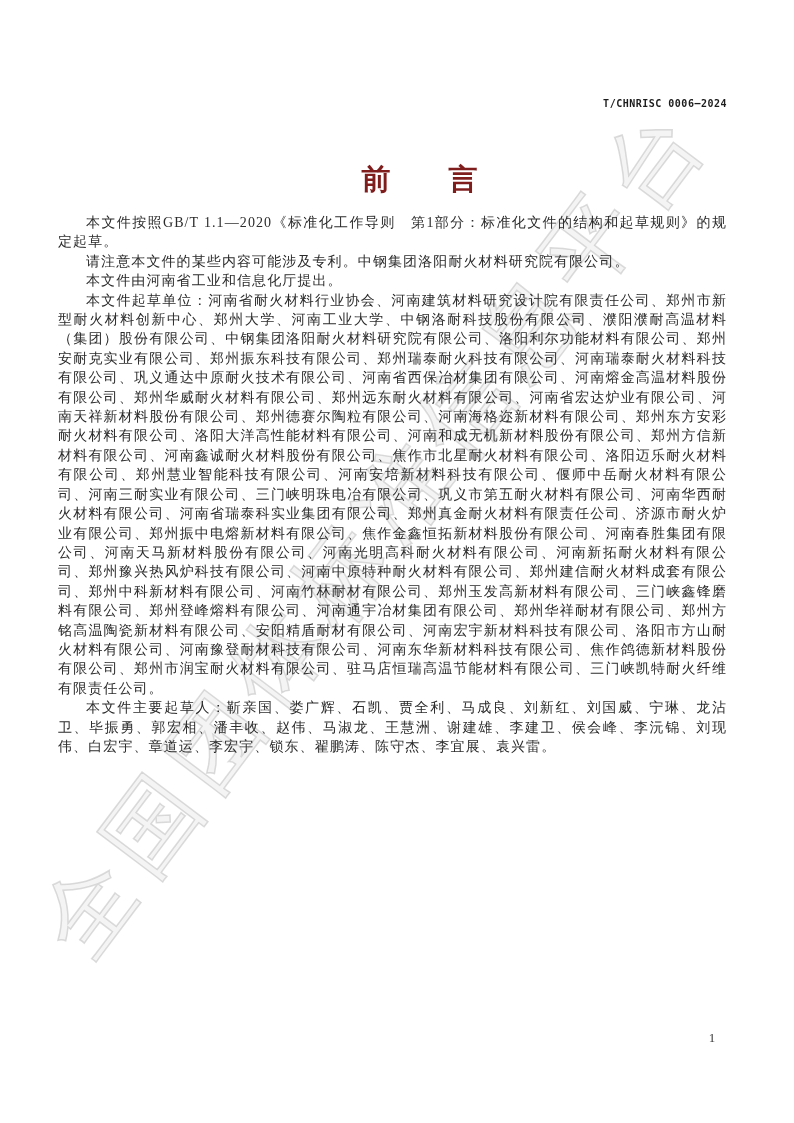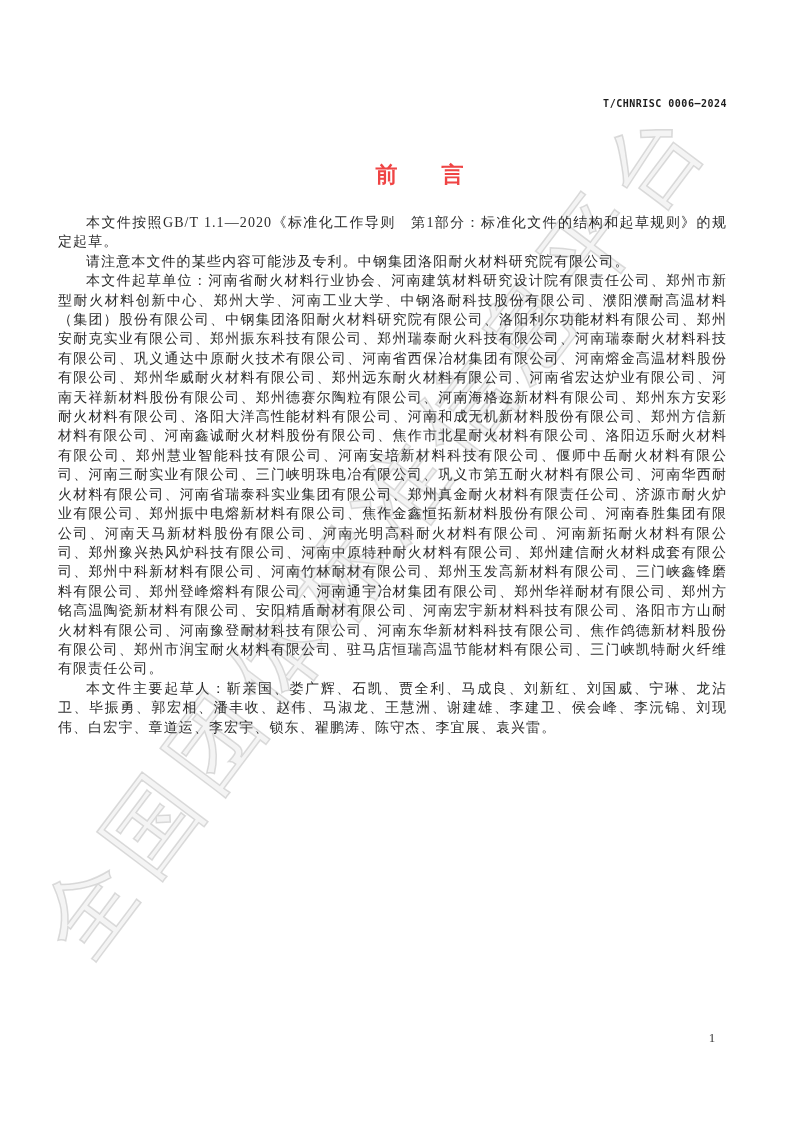--- a/index.html
+++ b/index.html
@@ -40,23 +40,23 @@
     z-index: 1;
   }
   .doc-title {
     position: absolute;
     top: 160px;
     left: 58px;
     width: 669px;
     text-align: center;
     transform: translateX(27px);
     font-family: "Liberation Sans", "DejaVu Sans", sans-serif;
-    font-size: 22px;
+    font-size: 29px;
     font-weight: 700;
-    color: #ef4444;
+    color: #7f1d1d;
     z-index: 1;
   }
   .content {
     position: absolute;
     top: 213px;
     left: 58px;
     width: 669px;
     z-index: 1;
     font-size: 14px;
     line-height: 19.4px;
@@ -85,19 +85,20 @@
 
   <div class="watermark">全国团体标准信息平台</div>
 
   <div class="std-code">T/CHNRISC 0006—2024</div>
 
   <div class="doc-title">前　　言</div>
 
   <div class="content">
     <p>本文件按照GB/T 1.1—2020《标准化工作导则　第1部分：标准化文件的结构和起草规则》的规定起草。</p>
     <p>请注意本文件的某些内容可能涉及专利。中钢集团洛阳耐火材料研究院有限公司。</p>
+    <p>本文件由河南省工业和信息化厅提出。</p>
     <p>本文件起草单位：河南省耐火材料行业协会、河南建筑材料研究设计院有限责任公司、郑州市新型耐火材料创新中心、郑州大学、河南工业大学、中钢洛耐科技股份有限公司、濮阳濮耐高温材料（集团）股份有限公司、中钢集团洛阳耐火材料研究院有限公司、洛阳利尔功能材料有限公司、郑州安耐克实业有限公司、郑州振东科技有限公司、郑州瑞泰耐火科技有限公司、河南瑞泰耐火材料科技有限公司、巩义通达中原耐火技术有限公司、河南省西保冶材集团有限公司、河南熔金高温材料股份有限公司、郑州华威耐火材料有限公司、郑州远东耐火材料有限公司、河南省宏达炉业有限公司、河南天祥新材料股份有限公司、郑州德赛尔陶粒有限公司、河南海格迩新材料有限公司、郑州东方安彩耐火材料有限公司、洛阳大洋高性能材料有限公司、河南和成无机新材料股份有限公司、郑州方信新材料有限公司、河南鑫诚耐火材料股份有限公司、焦作市北星耐火材料有限公司、洛阳迈乐耐火材料有限公司、郑州慧业智能科技有限公司、河南安培新材料科技有限公司、偃师中岳耐火材料有限公司、河南三耐实业有限公司、三门峡明珠电冶有限公司、巩义市第五耐火材料有限公司、河南华西耐火材料有限公司、河南省瑞泰科实业集团有限公司、郑州真金耐火材料有限责任公司、济源市耐火炉业有限公司、郑州振中电熔新材料有限公司、焦作金鑫恒拓新材料股份有限公司、河南春胜集团有限公司、河南天马新材料股份有限公司、河南光明高科耐火材料有限公司、河南新拓耐火材料有限公司、郑州豫兴热风炉科技有限公司、河南中原特种耐火材料有限公司、郑州建信耐火材料成套有限公司、郑州中科新材料有限公司、河南竹林耐材有限公司、郑州玉发高新材料有限公司、三门峡鑫锋磨料有限公司、郑州登峰熔料有限公司、河南通宇冶材集团有限公司、郑州华祥耐材有限公司、郑州方铭高温陶瓷新材料有限公司、安阳精盾耐材有限公司、河南宏宇新材料科技有限公司、洛阳市方山耐火材料有限公司、河南豫登耐材科技有限公司、河南东华新材料科技有限公司、焦作鸽德新材料股份有限公司、郑州市润宝耐火材料有限公司、驻马店恒瑞高温节能材料有限公司、三门峡凯特耐火纤维有限责任公司。</p>
     <p>本文件主要起草人：靳亲国、娄广辉、石凯、贾全利、马成良、刘新红、刘国威、宁琳、龙沾卫、毕振勇、郭宏相、潘丰收、赵伟、马淑龙、王慧洲、谢建雄、李建卫、侯会峰、李沅锦、刘现伟、白宏宇、章道运、李宏宇、锁东、翟鹏涛、陈守杰、李宜展、袁兴雷。</p>
   </div>
 
   <div class="page-number">1</div>
 
 </div>
 
 </body></html>

